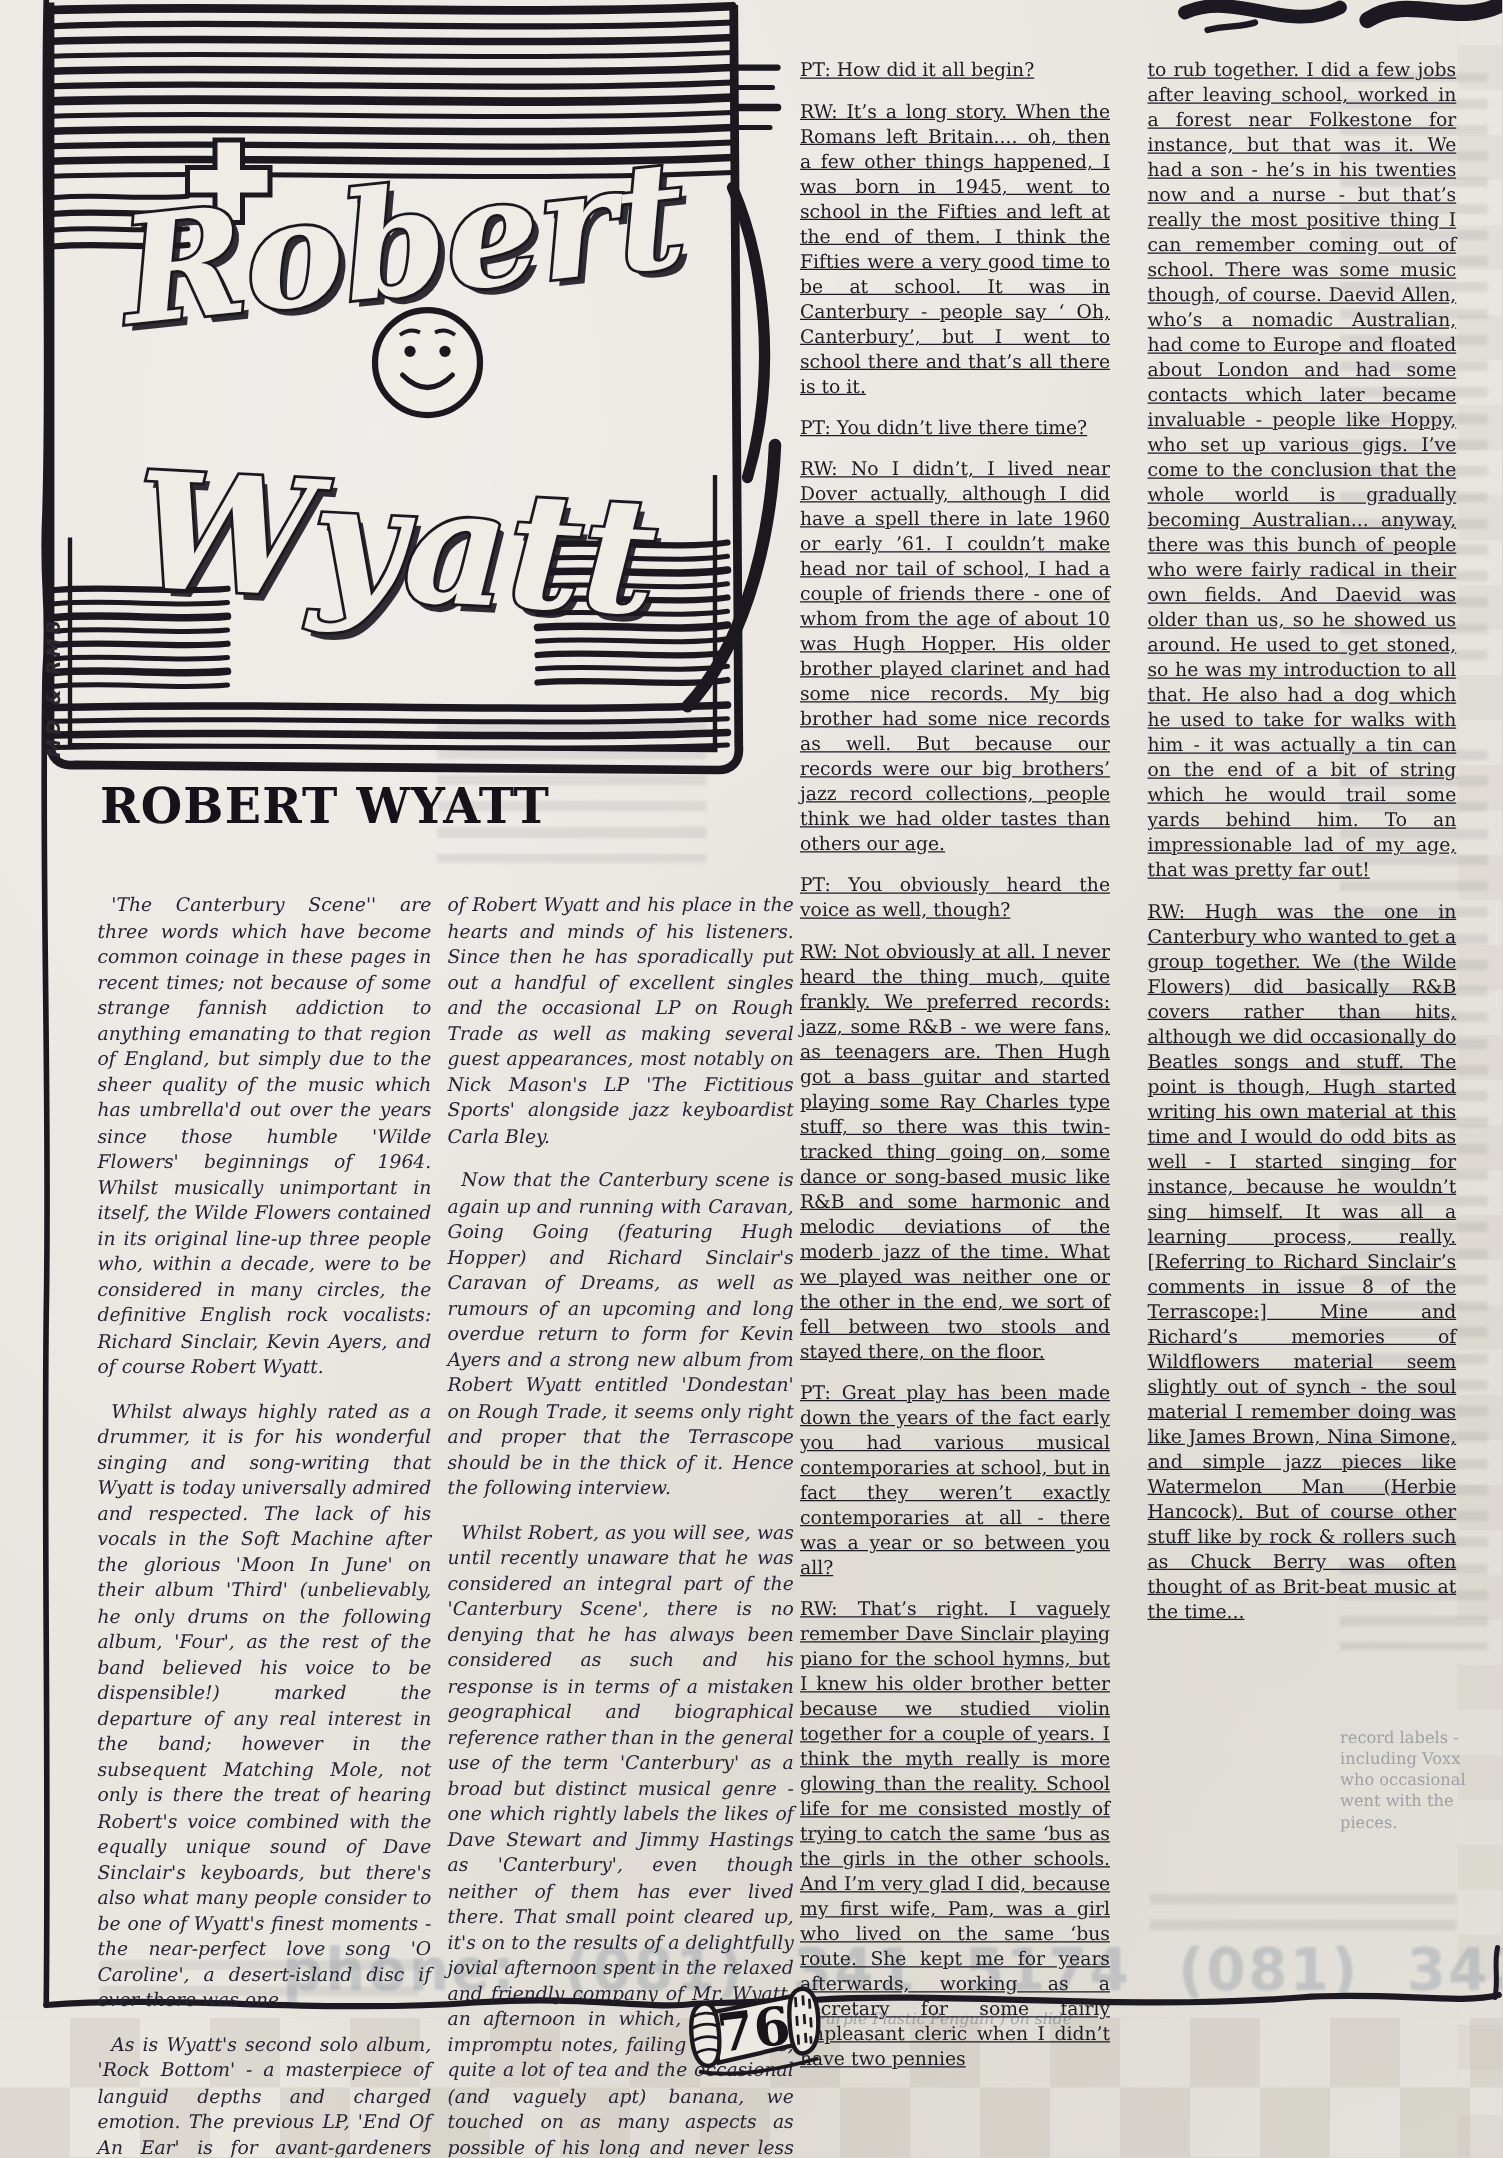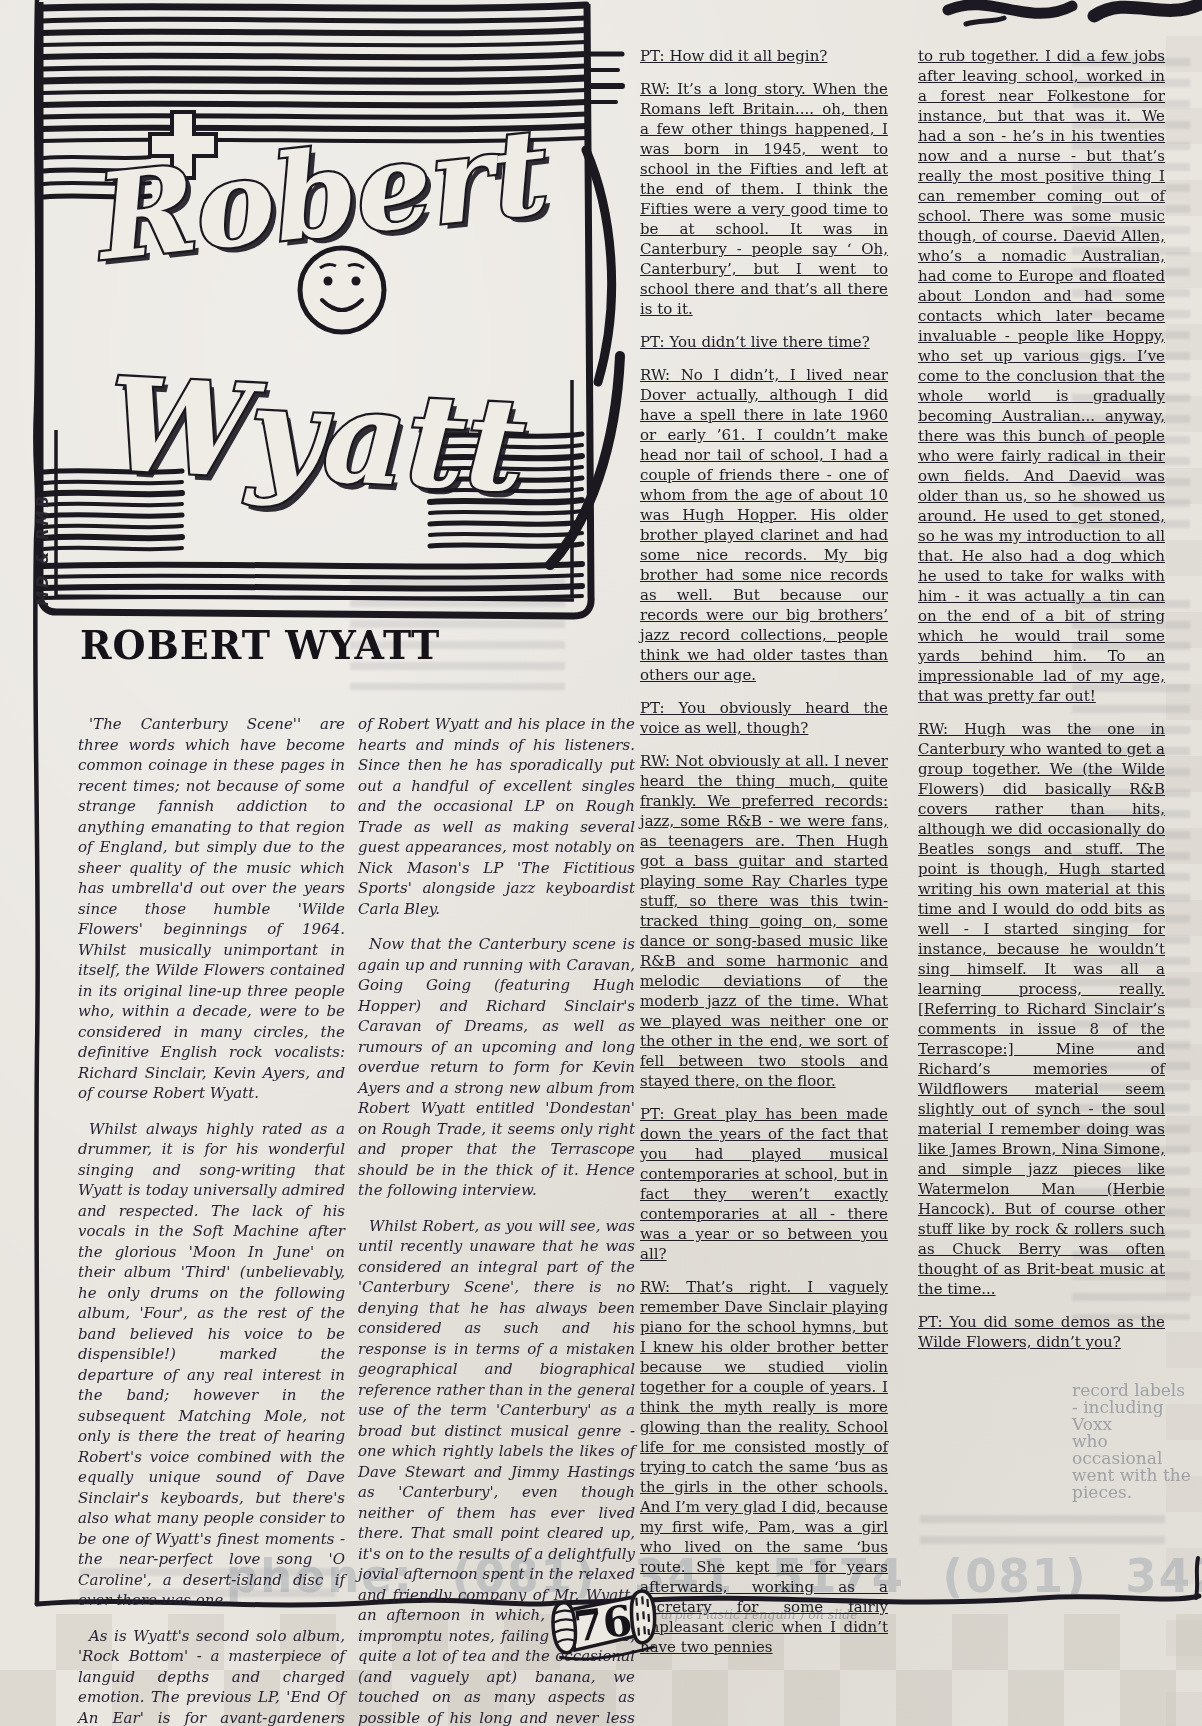--- a/index.html
+++ b/index.html
@@ -21,21 +21,21 @@
     opacity:.30;z-index:0;}
   .gbar{position:absolute;z-index:0;filter:blur(1.2px);
     background:repeating-linear-gradient(to bottom, rgba(118,116,128,.14) 0 8px, rgba(0,0,0,0) 8px 21px);}
   .ghost-phone{position:absolute;left:226px;top:1549px;width:960px;z-index:1;
     font-family:"DejaVu Sans", sans-serif;font-weight:bold;font-size:45px;
     letter-spacing:2px;word-spacing:20px;color:rgba(128,139,156,.33);
     filter:blur(.7px);transform:scaleY(1.04);white-space:nowrap;}
   .ghost-caption{position:absolute;left:652px;top:1607px;z-index:1;
     font-size:12.5px;font-style:italic;color:rgba(104,110,126,.5);filter:blur(.4px);}
   .ghost-margin{position:absolute;left:1072px;top:1382px;width:120px;z-index:1;
-    font-size:17px;line-height:17px;color:rgba(104,110,126,.55);filter:blur(.4px);}
+    font-size:13px;line-height:17px;color:rgba(104,110,126,.55);filter:blur(.4px);}
   
   .border-svg{position:absolute;left:0;top:0;z-index:2;}
   
   .logo-wrap{position:absolute;left:30px;top:0;z-index:3;}
   .signature{position:absolute;left:34px;top:438px;height:168px;z-index:4;
     writing-mode:vertical-rl;transform:rotate(180deg);
     font-family:"DejaVu Sans", sans-serif;font-style:italic;font-weight:bold;
     font-size:15px;letter-spacing:3px;color:#2b2731;}
   
   .headline{position:absolute;left:80px;top:622px;z-index:3;
@@ -181,28 +181,27 @@
     </div>
   </div>
 
   <div class="interview iv1">
     <p>PT: How did it all begin?</p>
     <p>RW: It’s a long story. When the Romans left Britain.... oh, then a few other things happened, I was born in 1945, went to school in the Fifties and left at the end of them. I think the Fifties were a very good time to be at school. It was in Canterbury - people say ‘ Oh, Canterbury’, but I went to school there and that’s all there is to it.</p>
     <p>PT: You didn’t live there time?</p>
     <p>RW: No I didn’t, I lived near Dover actually, although I did have a spell there in late 1960 or early ’61. I couldn’t make head nor tail of school, I had a couple of friends there - one of whom from the age of about 10 was Hugh Hopper. His older brother played clarinet and had some nice records. My big brother had some nice records as well. But because our records were our big brothers’ jazz record collections, people think we had older tastes than others our age.</p>
     <p>PT: You obviously heard the voice as well, though?</p>
     <p>RW: Not obviously at all. I never heard the thing much, quite frankly. We preferred records: jazz, some R&amp;B - we were fans, as teenagers are. Then Hugh got a bass guitar and started playing some Ray Charles type stuff, so there was this twin-tracked thing going on, some dance or song-based music like R&amp;B and some harmonic and melodic deviations of the moderb jazz of the time. What we played was neither one or the other in the end, we sort of fell between two stools and stayed there, on the floor.</p>
-    <p>PT: Great play has been made down the years of the fact that you had played musical contemporaries at school, but in fact they weren’t exactly contemporaries at all - there was a year or so between you all?</p>
+    <p>PT: Great play has been made down the years of the fact early you had various musical contemporaries at school, but in fact they weren’t exactly contemporaries at all - there was a year or so between you all?</p>
     <p>RW: That’s right. I vaguely remember Dave Sinclair playing piano for the school hymns, but I knew his older brother better because we studied violin together for a couple of years. I think the myth really is more glowing than the reality. School life for me consisted mostly of trying to catch the same ‘bus as the girls in the other schools. And I’m very glad I did, because my first wife, Pam, was a girl who lived on the same ‘bus route. She kept me for years afterwards, working as a secretary for some fairly unpleasant cleric when I didn’t have two pennies</p>
   </div>
 
   <div class="interview iv2">
     <p>to rub together. I did a few jobs after leaving school, worked in a forest near Folkestone for instance, but that was it. We had a son - he’s in his twenties now and a nurse - but that’s really the most positive thing I can remember coming out of school. There was some music though, of course. Daevid Allen, who’s a nomadic Australian, had come to Europe and floated about London and had some contacts which later became invaluable - people like Hoppy, who set up various gigs. I’ve come to the conclusion that the whole world is gradually becoming Australian... anyway, there was this bunch of people who were fairly radical in their own fields. And Daevid was older than us, so he showed us around. He used to get stoned, so he was my introduction to all that. He also had a dog which he used to take for walks with him - it was actually a tin can on the end of a bit of string which he would trail some yards behind him. To an impressionable lad of my age, that was pretty far out!</p>
     <p>RW: Hugh was the one in Canterbury who wanted to get a group together. We (the Wilde Flowers) did basically R&amp;B covers rather than hits, although we did occasionally do Beatles songs and stuff. The point is though, Hugh started writing his own material at this time and I would do odd bits as well - I started singing for instance, because he wouldn’t sing himself. It was all a learning process, really. [Referring to Richard Sinclair’s comments in issue 8 of the Terrascope:] Mine and Richard’s memories of Wildflowers material seem slightly out of synch - the soul material I remember doing was like James Brown, Nina Simone, and simple jazz pieces like Watermelon Man (Herbie Hancock). But of course other stuff like by rock &amp; rollers such as Chuck Berry was often thought of as Brit-beat music at the time...</p>
-    <p>PT: You did some demos as the Wilde Flowers, didn’t you?</p>
   </div>
 
   <div class="scroll-wrap">
     <svg width="126" height="92" viewBox="0 0 126 92">
       <g transform="rotate(-4 60 45)">
         <path d="M12,76 C36,82 70,80 108,72" fill="none" stroke="#1b1820" stroke-width="3"></path>
         <path d="M22,30 L98,20 L103,58 L28,70 Z" fill="#ece9e2" stroke="#1b1820" stroke-width="3.5"></path>
         <path d="M20,22 C12,22 8,31 8,46 C8,63 13,72 20,72 C27,72 30,63 30,47 C30,31 27,22 20,22 Z" fill="#ece9e2" stroke="#1b1820" stroke-width="3.5"></path>
         <path d="M10,32 C16,29 24,29 29,32 M9,41 C16,38 24,38 30,41 M9,51 C16,48 24,48 30,51 M11,61 C17,58 24,58 29,61" fill="none" stroke="#1b1820" stroke-width="2.2"></path>
         <path d="M96,16 C104,14 110,21 110,38 C110,56 106,65 98,67 C90,69 87,61 87,43 C87,27 89,18 96,16 Z" fill="#ece9e2" stroke="#1b1820" stroke-width="3.5"></path>

